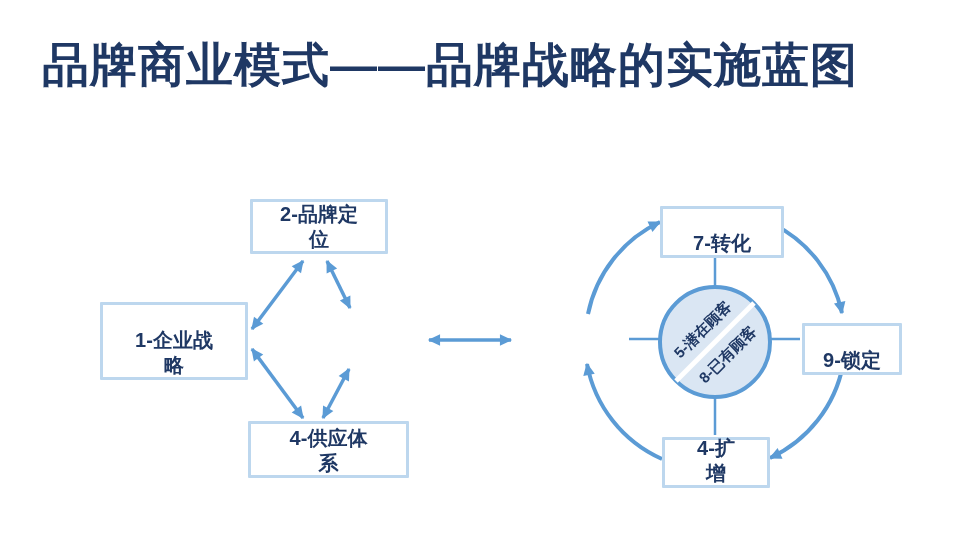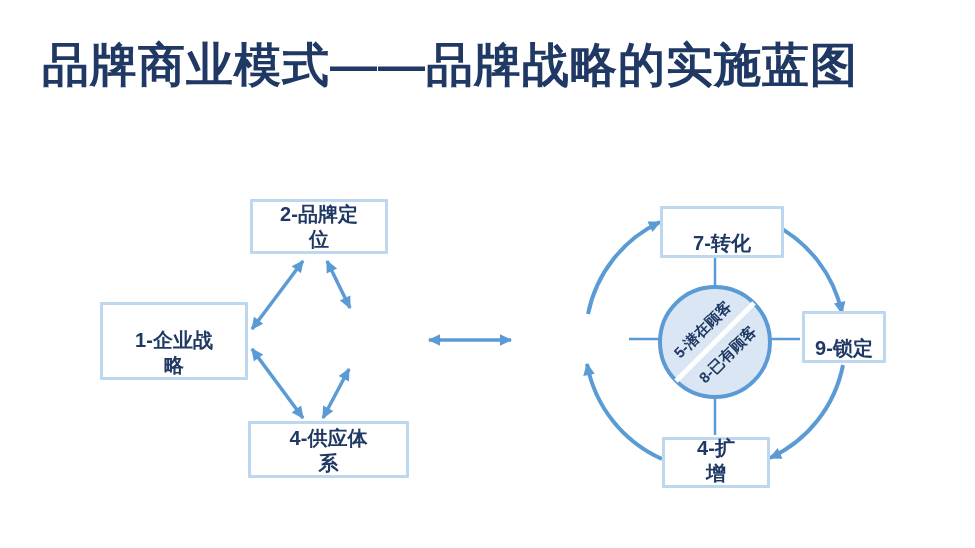--- a/index.html
+++ b/index.html
@@ -118,21 +118,21 @@
 位</span>
   </div>
   <div class="node" style="left:248px;top:421px;width:161px;height:57px">
     <span>4-供应体
 系</span>
   </div>
 
   <div class="node" style="left:660px;top:206px;width:124px;height:52px">
     <span>7-转化</span>
   </div>
-  <div class="node" style="left:802px;top:311px;width:84px;height:52px">
+  <div class="node" style="left:802px;top:323px;width:100px;height:52px">
     <span>9-锁定</span>
   </div>
   <div class="node" style="left:662px;top:437px;width:108px;height:51px">
     <span>4-扩
 增</span>
   </div>
 
   <div class="hub-label" style="left:703px;top:330px">5-潜在顾客</div>
   <div class="hub-label" style="left:728px;top:355px">8-已有顾客</div>
 

